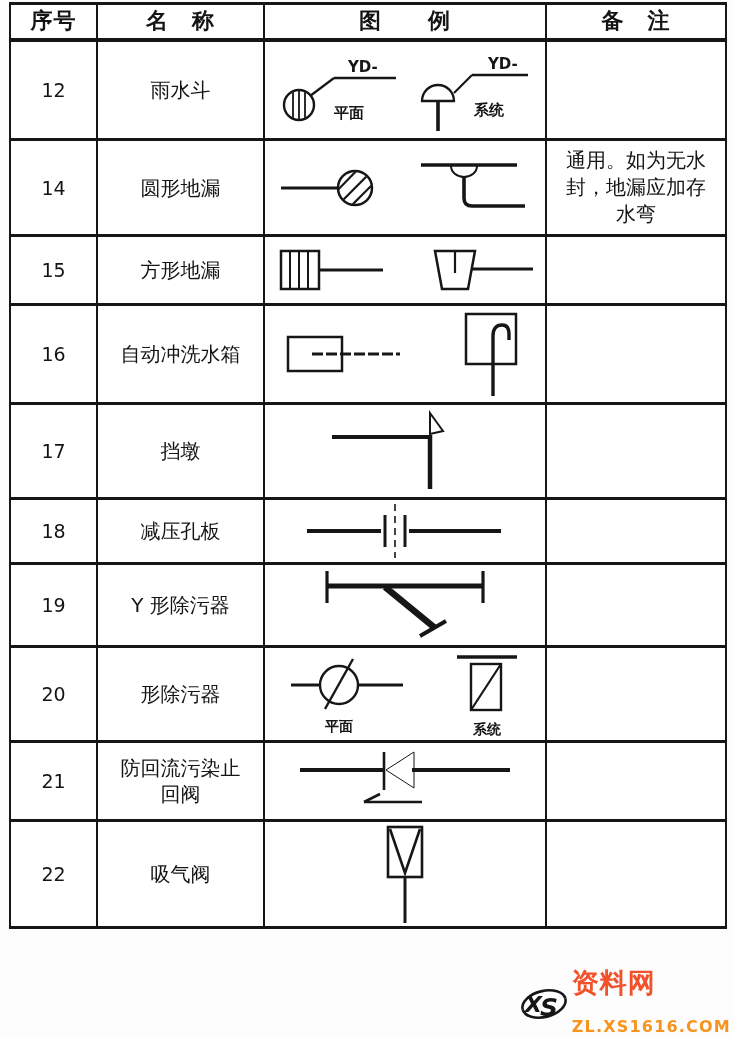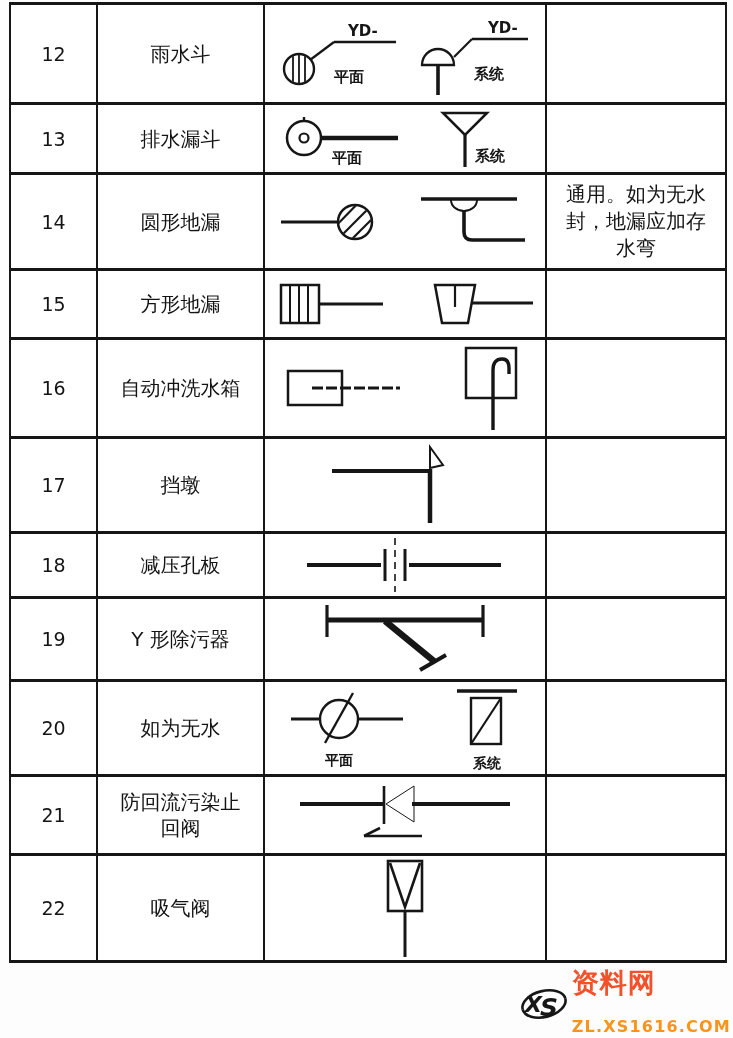--- a/index.html
+++ b/index.html
@@ -47,20 +47,26 @@
 <div class="page">
 <table class="legend">
   <colgroup>
         <col style="width:87px">
         <col style="width:167px">
         <col style="width:282px">
         <col style="width:180px">
       </colgroup>
 
   <tbody>
+        <tr class="h-hd">
+    <th class="hd">序号</th>
+    <th class="hd">名　称</th>
+    <th class="hd">图　　例</th>
+    <th class="hd">备　注</th>
+  </tr>
 
   <tr class="h-12">
     <td class="no">12</td>
     <td class="nm">雨水斗</td>
     <td>
       <div class="legend-box">
         <svg width="122" height="84" viewBox="0 0 122 84">
           <clipPath id="c12">
                   <circle cx="21" cy="57" r="14"></circle>
                 </clipPath>
@@ -81,41 +87,20 @@
           <line x1="52" y1="48" x2="70" y2="30" stroke-width="2.2"></line>
           <line x1="70" y1="30" x2="126" y2="30" stroke-width="2.5"></line>
           <text x="86" y="24" font-size="15">YD-</text>
           <text x="72" y="70" font-size="15">系统</text>
         </svg>
       </div>
     </td>
     <td class="rk"></td>
   </tr>
 
-  <tr class="h-13">
-    <td class="no">13</td>
-    <td class="nm">排水漏斗</td>
-    <td>
-      <div class="legend-box" style="gap:26px;">
-        <svg width="125" height="60" viewBox="0 0 125 60">
-          <circle cx="24" cy="29" r="17" stroke-width="2.5"></circle>
-          <circle cx="24" cy="29" r="4.5" stroke-width="2.2"></circle>
-          <line x1="24" y1="8" x2="24" y2="13" stroke-width="2.4"></line>
-          <line x1="41" y1="29" x2="118" y2="29" stroke-width="4.5"></line>
-          <text x="52" y="54" font-size="15">平面</text>
-        </svg>
-        <svg width="100" height="64" viewBox="0 0 100 64">
-          <path d="M12 6 L56 6 L34 28 Z" stroke-width="2.5"></path>
-          <line x1="34" y1="28" x2="34" y2="60" stroke-width="3.2"></line>
-          <text x="44" y="54" font-size="15">系统</text>
-        </svg>
-      </div>
-    </td>
-    <td class="rk"></td>
-  </tr>
 
   <tr class="h-14">
     <td class="no">14</td>
     <td class="nm">圆形地漏</td>
     <td>
       <div class="legend-box" style="gap:18px;">
         <svg width="118" height="52" viewBox="0 0 118 52">
           <clipPath id="c14">
                   <circle cx="78" cy="26" r="16"></circle>
                 </clipPath>
@@ -224,21 +209,21 @@
           <line x1="72" y1="22" x2="122" y2="63" stroke-width="6.5"></line>
           <line x1="107" y1="71" x2="133" y2="56" stroke-width="4"></line>
         </svg>
       </div>
     </td>
     <td class="rk"></td>
   </tr>
 
   <tr class="h-20">
     <td class="no">20</td>
-    <td class="nm">如为无水</td>
+    <td class="nm">形除污器</td>
     <td>
       <div class="legend-box" style="gap:44px;">
         <svg width="120" height="82" viewBox="0 0 120 82">
           <line x1="4" y1="32" x2="32" y2="32" stroke-width="3"></line>
           <line x1="72" y1="32" x2="116" y2="32" stroke-width="3"></line>
           <circle cx="52" cy="32" r="19" stroke-width="2.4"></circle>
           <line x1="38" y1="56" x2="66" y2="6" stroke-width="2.4"></line>
           <text x="52" y="78" font-size="14" text-anchor="middle">平面</text>
         </svg>
         <svg width="72" height="88" viewBox="0 0 72 88">

